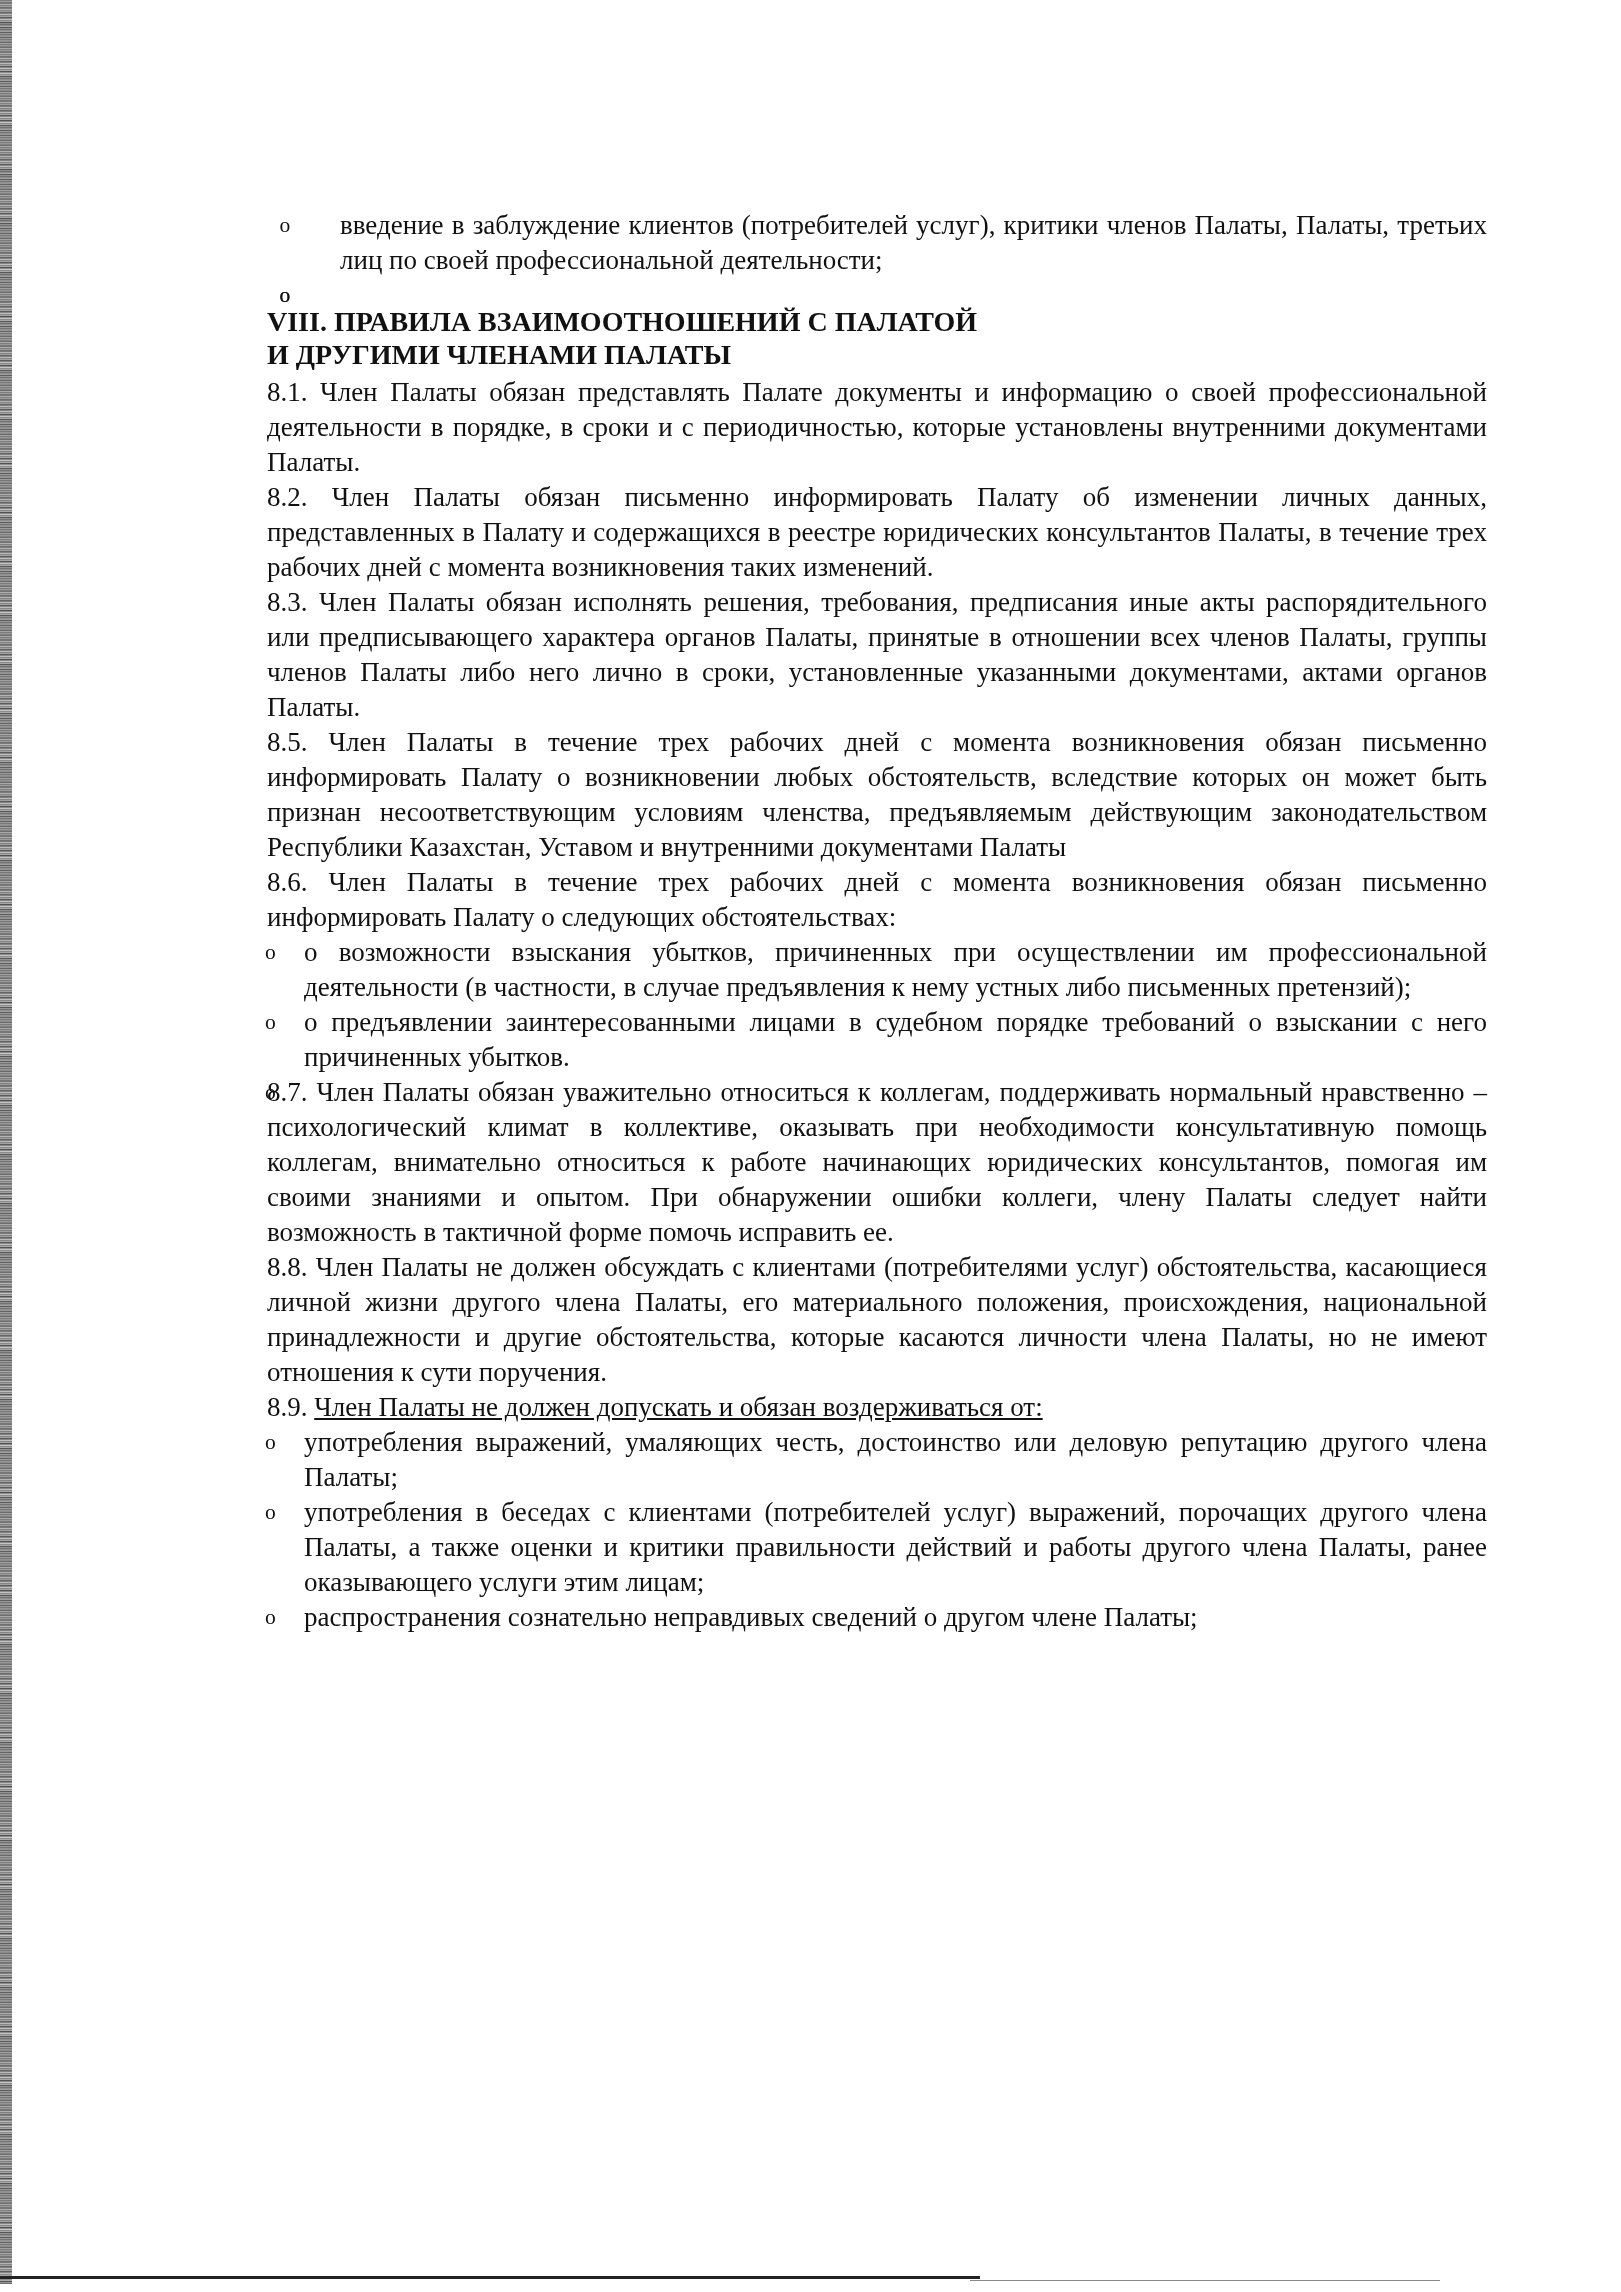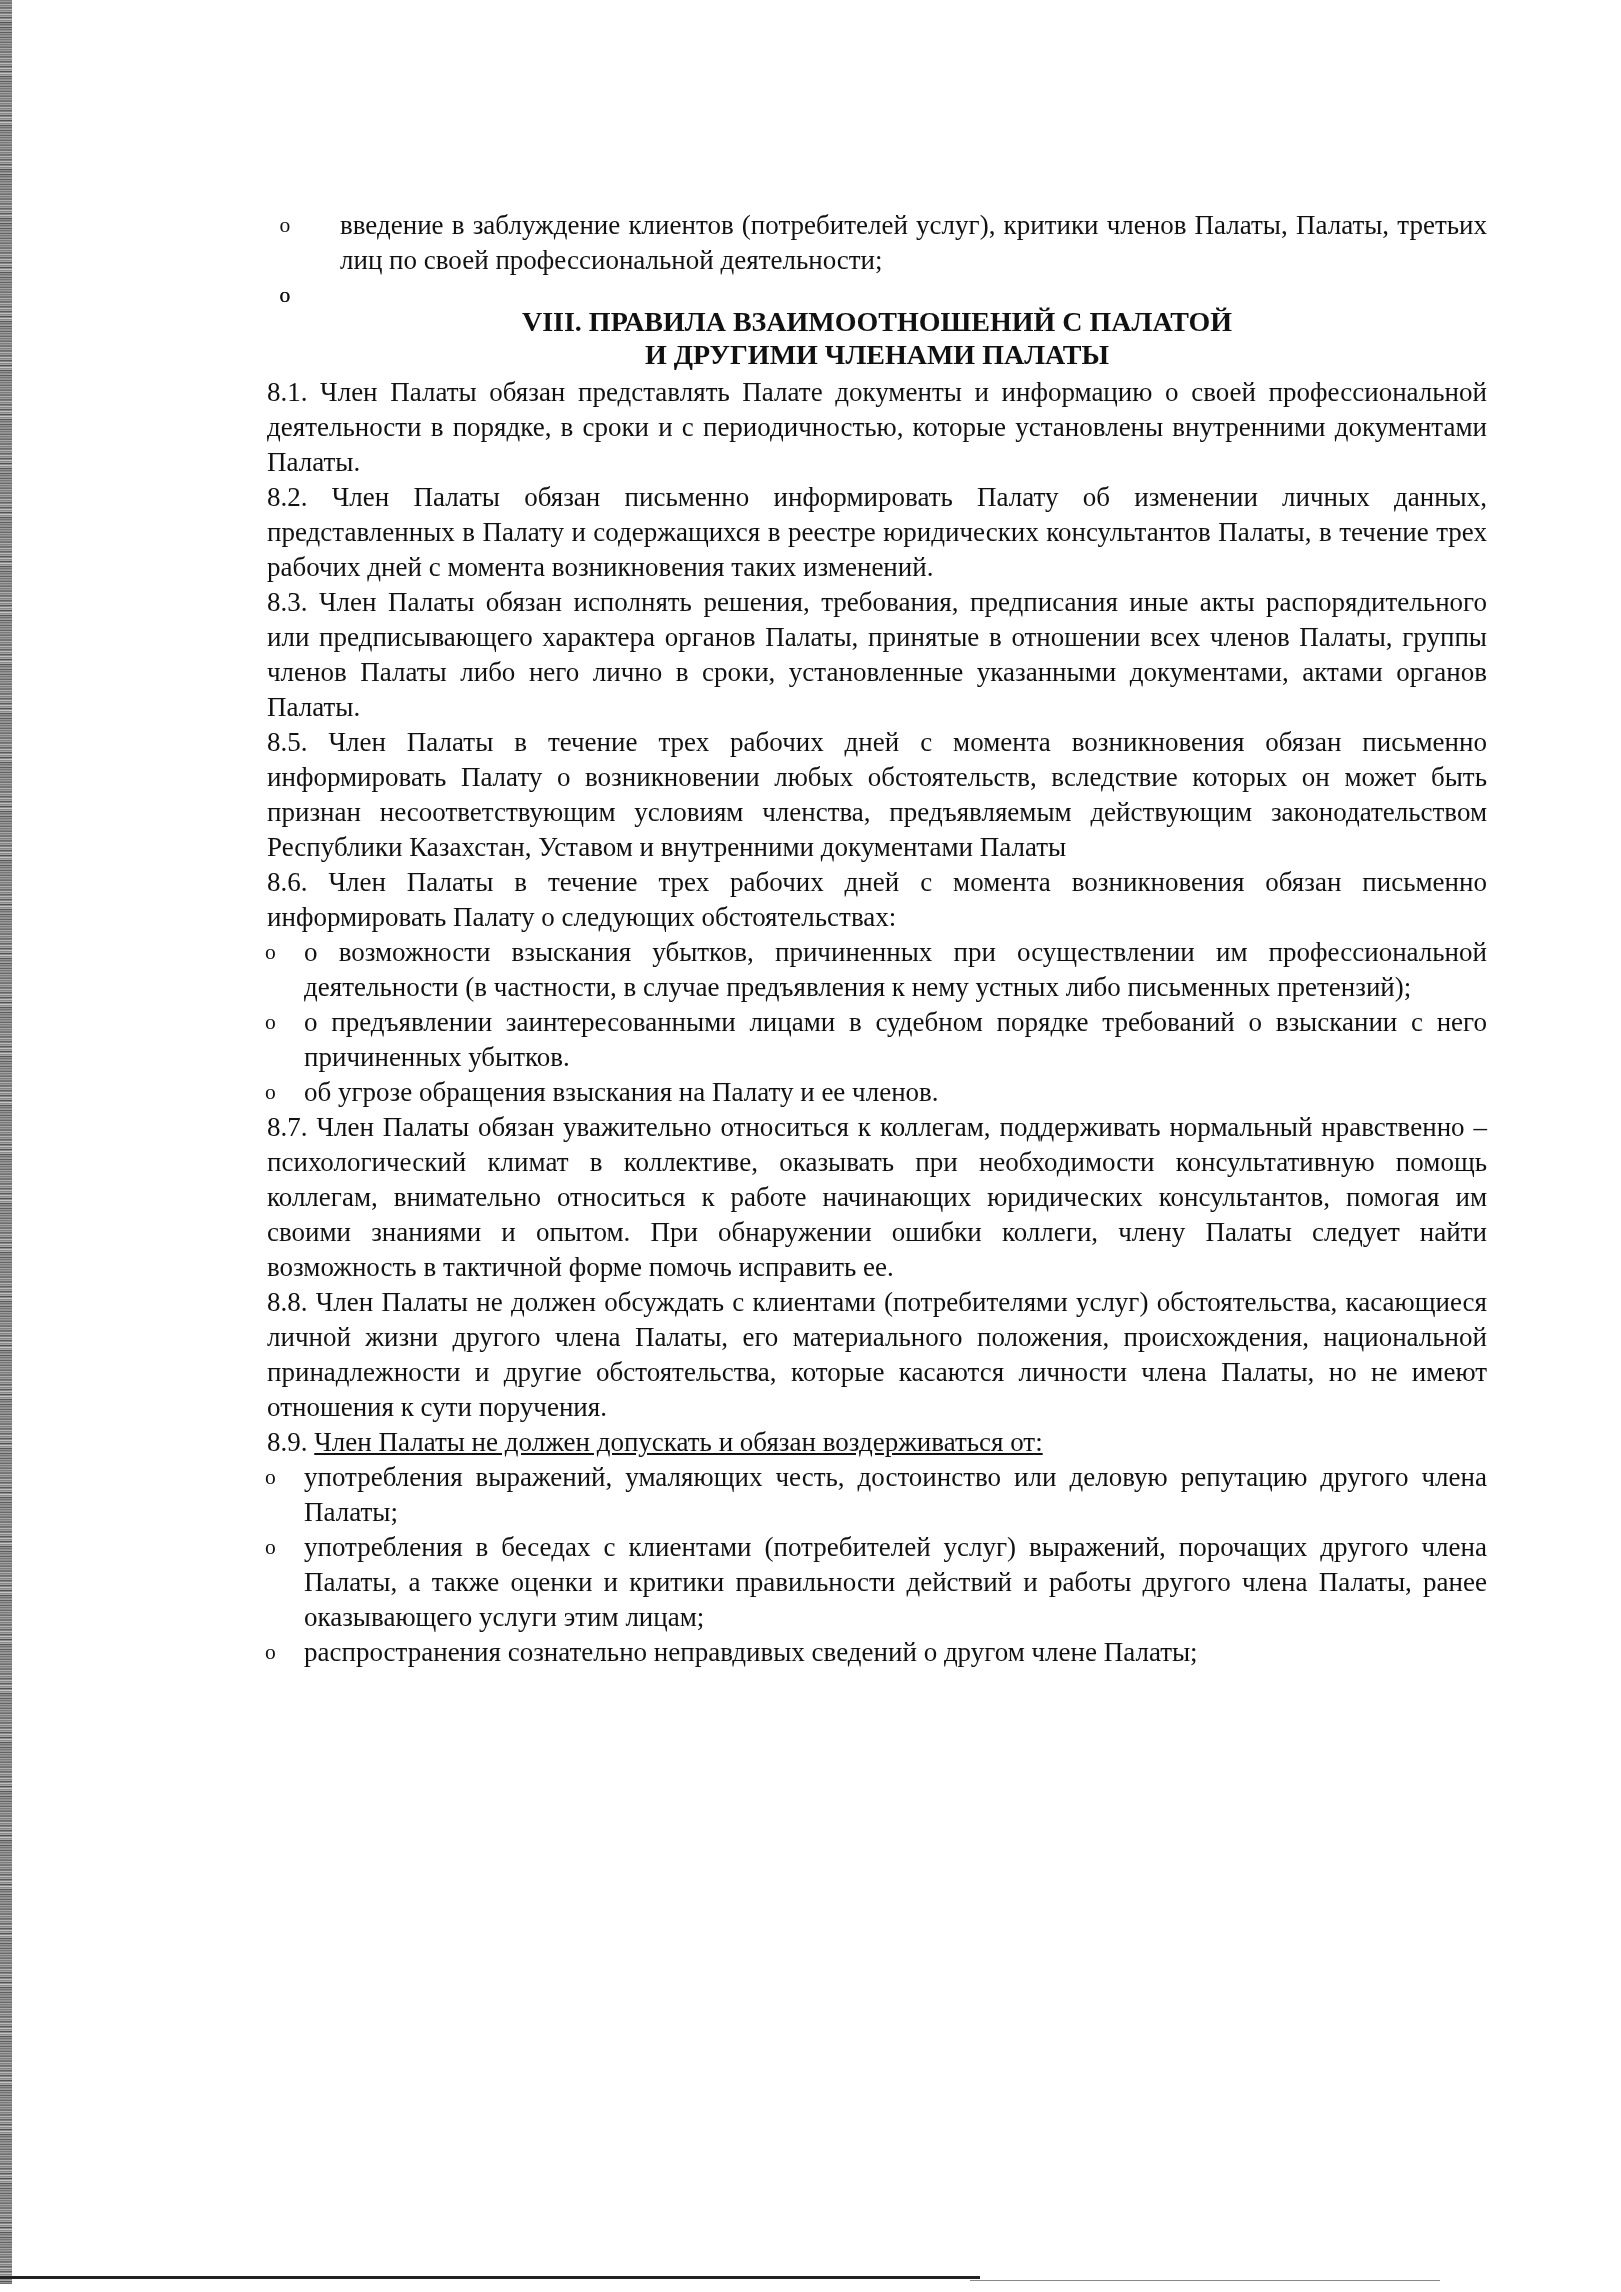--- a/index.html
+++ b/index.html
@@ -26,21 +26,21 @@
       font-size: 27px; line-height: 35px; text-align: justify;
     }
     .bullet {
       position: relative; padding-left: 39px; margin: 0;
     }
     .bullet .mark {
       position: absolute; left: -21.6px; top: 0; font-size: 21.6px;
     }
     .bullets-top { margin-left: 34px; }
     .heading {
-      text-align: center; font-weight: bold; font-size: 28px; line-height: 33px;
+      font-weight: bold; font-size: 28px; line-height: 33px;
       margin: 27.4px 0 3.9px 0;
     }
     .para { margin: 0; }
     .underline { text-decoration: underline; }
     .sub-bullets { margin-left: 0; }
     .sub-bullets .bullet { padding-left: 37px; }
     .sub-bullets .bullet .mark { left: -2px; }
   </style>
 </head>
 <body>
@@ -79,21 +79,20 @@
     <p class="bullet">
       <span class="mark">o</span>
       <span>о возможности взыскания убытков, причиненных при осуществлении им профессиональной деятельности (в частности, в случае предъявления к нему устных либо письменных претензий);</span>
     </p>
     <p class="bullet">
       <span class="mark">o</span>
       <span>о предъявлении заинтересованными лицами в судебном порядке требований о взыскании с него причиненных убытков.</span>
     </p>
     <p class="bullet">
       <span class="mark">o</span>
-      <span>об угрозе обращения взыскания на Палату и ее членов.</span>
     </p>
   </div>
 
   <p class="para">8.7. Член Палаты обязан уважительно относиться к коллегам, поддерживать нормальный нравственно – психологический климат в коллективе, оказывать при необходимости консультативную помощь коллегам, внимательно относиться к работе начинающих юридических консультантов, помогая им своими знаниями и опытом. При обнаружении ошибки коллеги, члену Палаты следует найти возможность в тактичной форме помочь исправить ее.</p>
   <p class="para">8.8. Член Палаты не должен обсуждать с клиентами (потребителями услуг) обстоятельства, касающиеся личной жизни другого члена Палаты, его материального положения, происхождения, национальной принадлежности и другие обстоятельства, которые касаются личности члена Палаты, но не имеют отношения к сути поручения.</p>
   <p class="para">
     <span>8.9. </span><span class="underline">Член Палаты не должен допускать и обязан воздерживаться от:</span>
   </p>
 
   <div class="sub-bullets">

